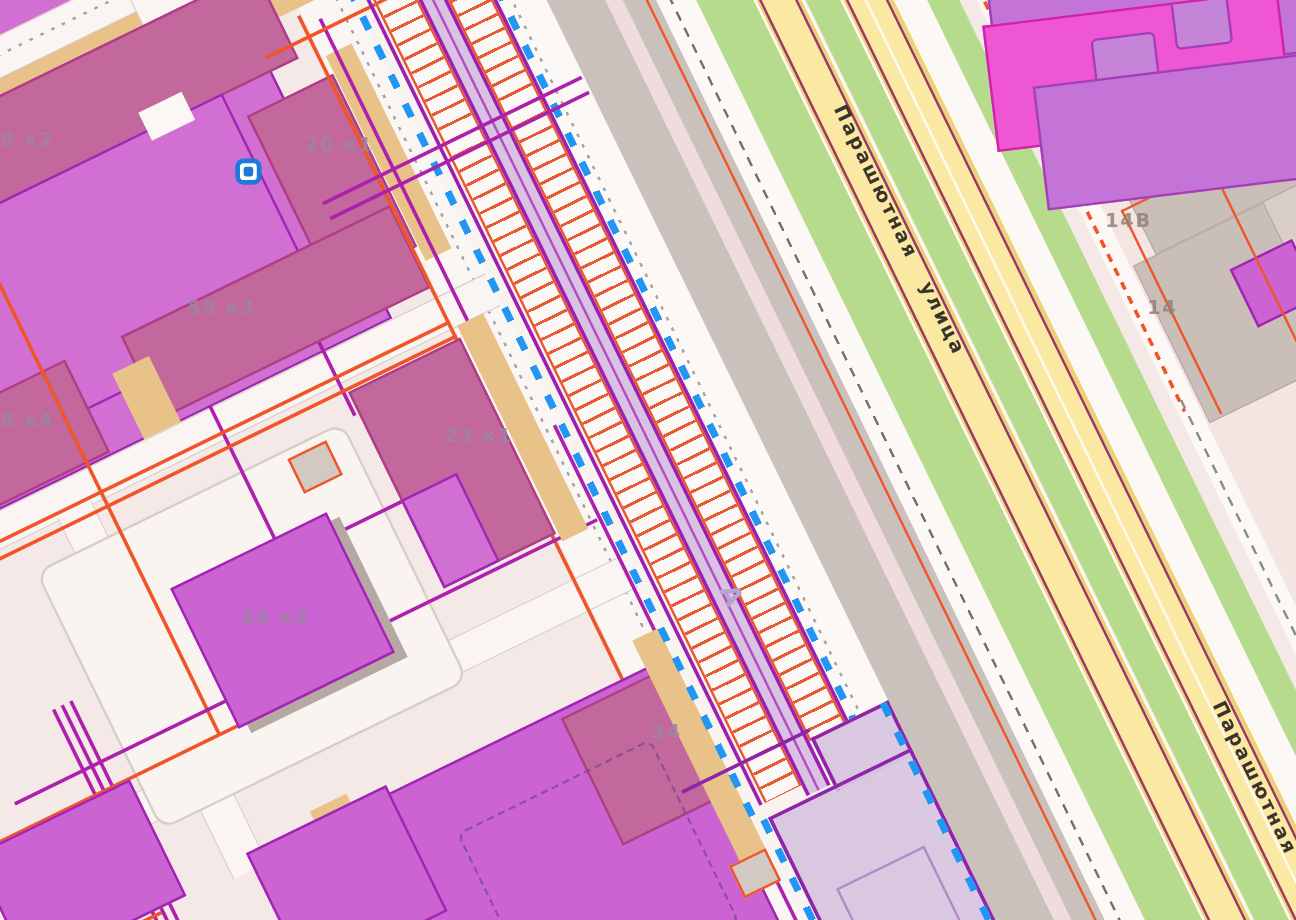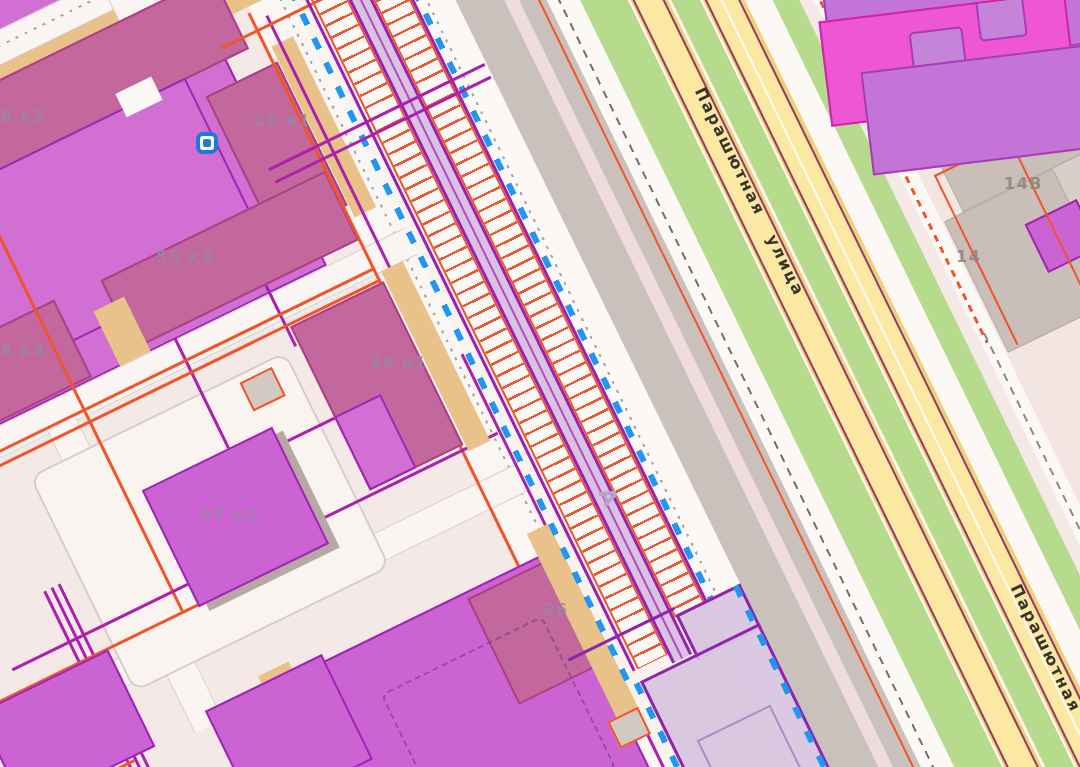--- a/index.html
+++ b/index.html
@@ -148,23 +148,23 @@
     <div class="abs" style="left:824px;top:6px;width:248px;height:106px;transform:rotate(-7deg);background:#ef56d4;border:2.5px solid #cf22ae;overflow:hidden;">
       <div class="abs" style="left:86px;top:20px;width:54px;height:56px;background:#c584d8;border:2px solid #a63db8;border-radius:5px;"></div>
       <div class="abs" style="left:156px;top:-14px;width:48px;height:52px;background:#c584d8;border:2px solid #a63db8;border-radius:5px;"></div>
     </div>
     <div class="abs" style="left:866px;top:58px;width:228px;height:104px;transform:rotate(-7deg);background:#c473d6;border:2.5px solid #a63db8;"></div>
 
     <div class="blabel" style="left:-12px;top:107px;">38 к2</div>
     <div class="blabel" style="left:254px;top:111px;">20 к1</div>
     <div class="blabel" style="left:156px;top:247px;">55 к3</div>
     <div class="blabel" style="left:-12px;top:341px;">38 к4</div>
-    <div class="blabel" style="left:370px;top:353px;">36 к1</div>
-    <div class="blabel" style="left:201px;top:505px;">67 к2</div>
-    <div class="blabel" style="left:543px;top:600px;">26</div>
-    <div class="blabel gray" style="left:1004px;top:174px;">14В</div>
+    <div class="blabel" style="left:370px;top:353px;">23 к1</div>
+    <div class="blabel" style="left:201px;top:505px;">36 к2</div>
+    <div class="blabel" style="left:543px;top:600px;">34</div>
+    <div class="blabel gray" style="left:921px;top:174px;">14В</div>
     <div class="blabel gray" style="left:956px;top:247px;text-align:center;">14</div>
 
     <div class="zoneA">А</div>
 
     <div class="marker"></div>
   </div>
 </div>
 
 </body></html>

